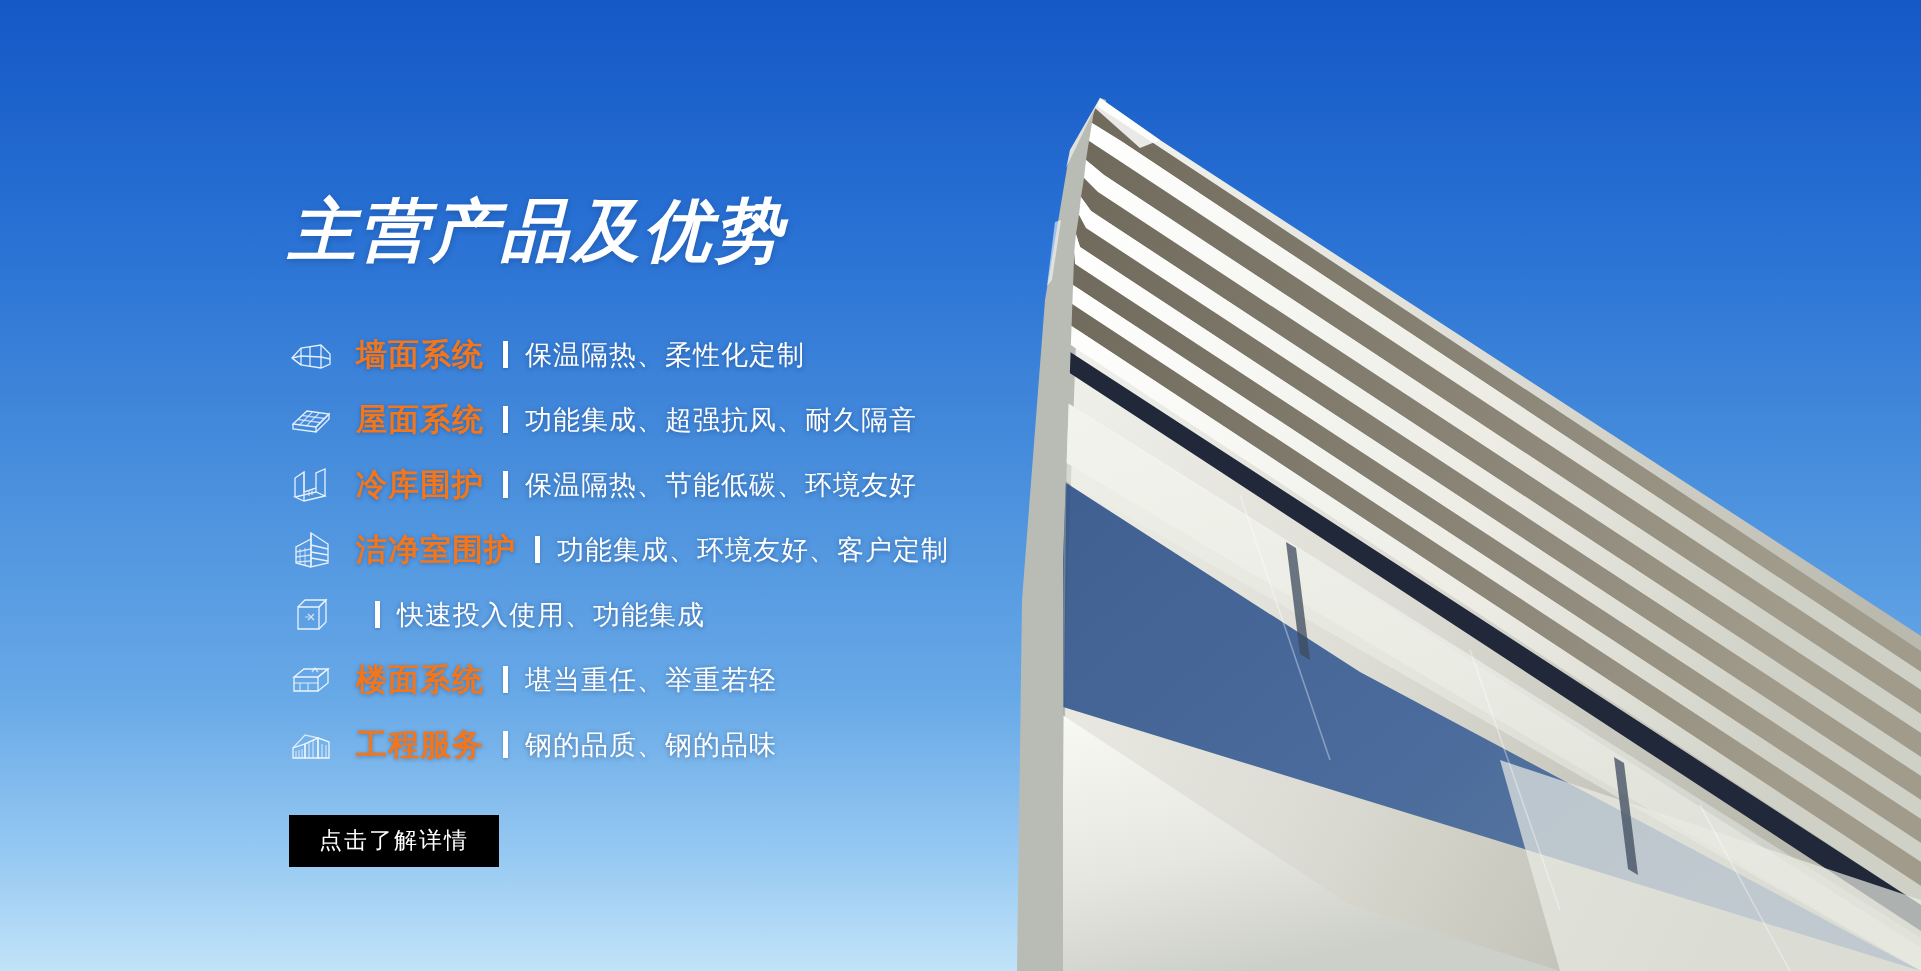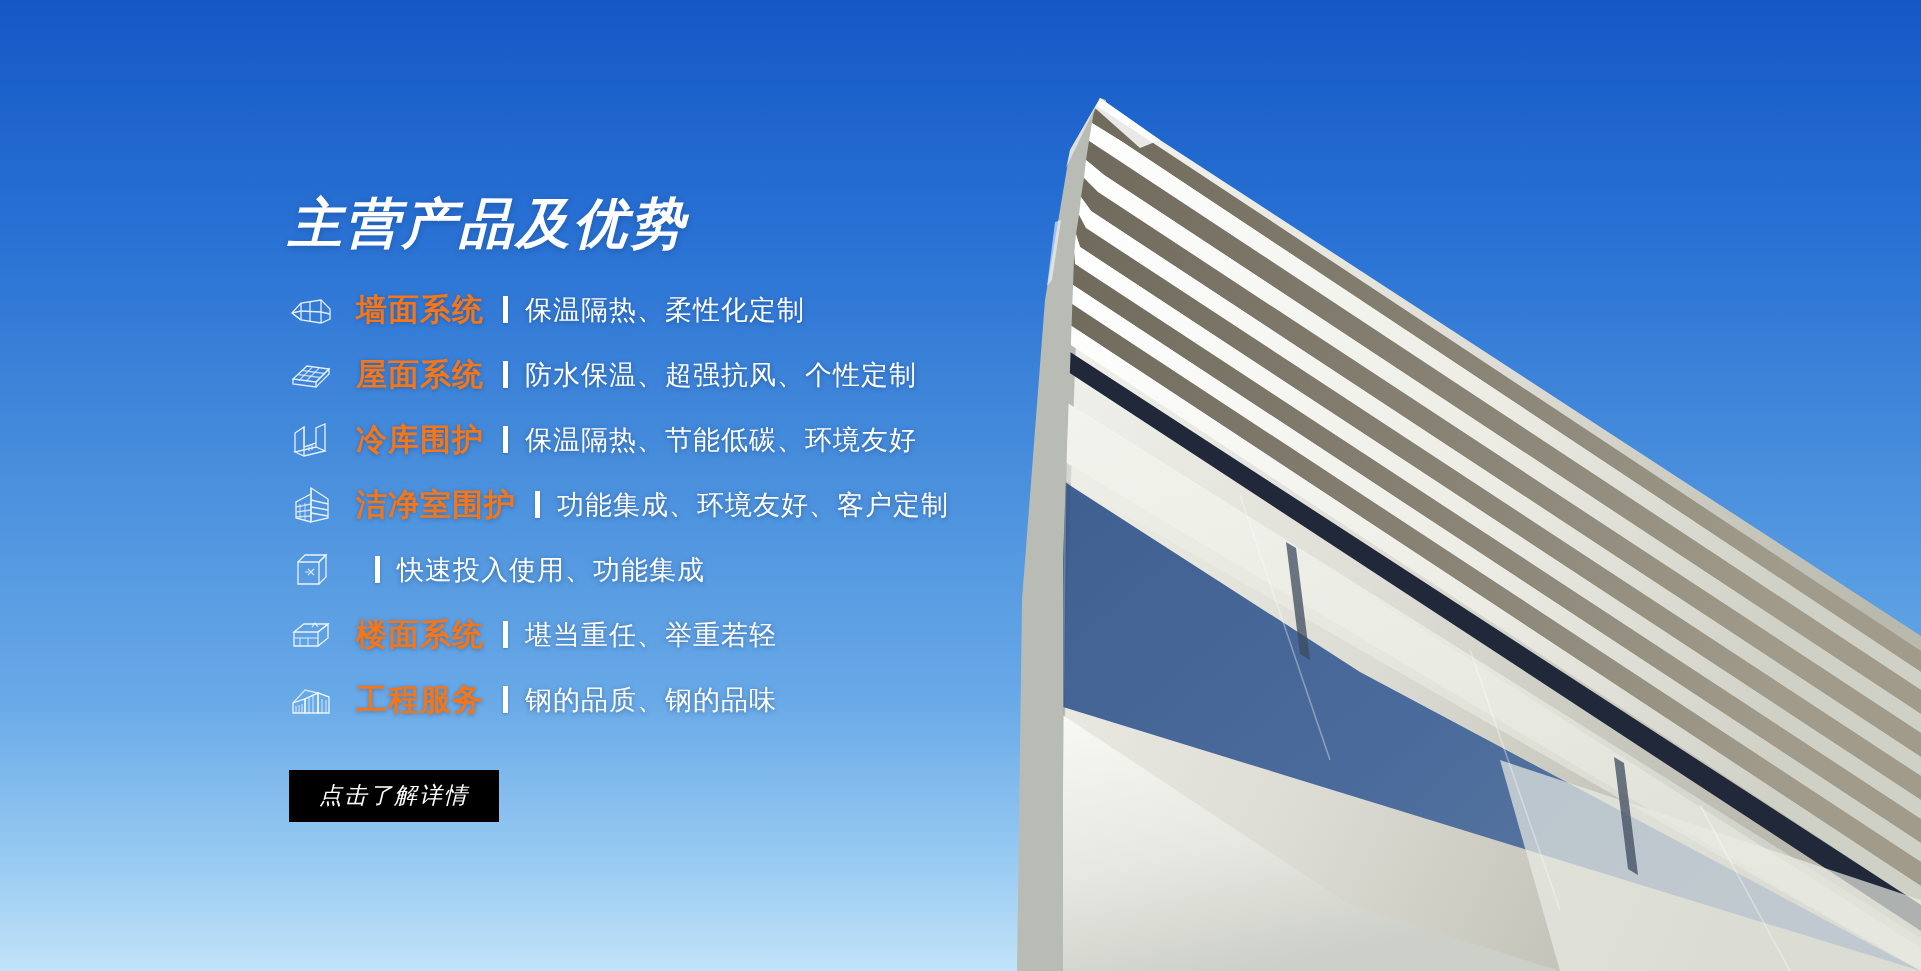--- a/index.html
+++ b/index.html
@@ -38,27 +38,27 @@
 
   
   .panel {
     position: absolute;
     left: 288px;
     top: 196px;
     width: 800px;
   }
 
   .headline {
-    font-size: 54px;
+    font-size: 68px;
     font-weight: 700;
     font-style: italic;
     color: #ffffff;
     letter-spacing: 3px;
     line-height: 1;
-    margin-bottom: 27px;
+    margin-bottom: 58px;
     text-shadow: 0 2px 6px rgba(8,40,90,.28);
     white-space: nowrap;
   }
 
   .list { display: block; text-align: right; }
 
   .row {
     display: flex;
     align-items: center;
     height: 65px;
@@ -108,21 +108,20 @@
     margin-left: 1px;
     background: #000000;
     color: #ffffff;
     font-size: 23px;
     letter-spacing: 2px;
     padding: 14px 30px 15px 30px;
     border: none;
     cursor: pointer;
     font-family: "Liberation Sans", "DejaVu Sans", sans-serif;
     line-height: 1;
-    font-style: italic;
   }
 </style>
 </head>
 <body>
 
 <div class="banner">
 
   <div class="photo">
     <svg viewBox="0 0 1921 971" preserveAspectRatio="none" aria-hidden="true">
       <defs>
@@ -271,21 +270,21 @@
             <path d="M5 27 L5 32 L28 35 L28 30"></path>
             <path d="M28 30 L41 17 L41 22 L28 35"></path>
             <path d="M10 22.5 L32 25.5" opacity="0.75"></path>
             <path d="M14.5 18.5 L36.5 21.5" opacity="0.75"></path>
             <path d="M24 15.5 L11 28.5" opacity="0.75"></path>
             <path d="M31 16.3 L18 29.3" opacity="0.75"></path>
           </svg>
         </span>
         <span class="row-title">屋面系统</span>
         <span class="row-sep"></span>
-        <span class="row-desc">防水保温、超强抗风、个性定制</span>
+        <span class="row-desc">功能集成、超强抗风、耐久隔音</span>
       </div>
 
       <div class="row">
         <span class="row-icon">
           <svg viewBox="0 0 46 46" fill="none" stroke="#ffffff" stroke-width="1.3" opacity="0.95">
             <path d="M7 35 L16 39 L37 34 L28 30 Z"></path>
             <path d="M7 35 L7 16 L16 10 L16 39"></path>
             <path d="M28 30 L28 11 L37 7 L37 34"></path>
             <path d="M16 10 L16 30 L28 26" opacity="0.8"></path>
             <path d="M16 30 L28 26"></path>

